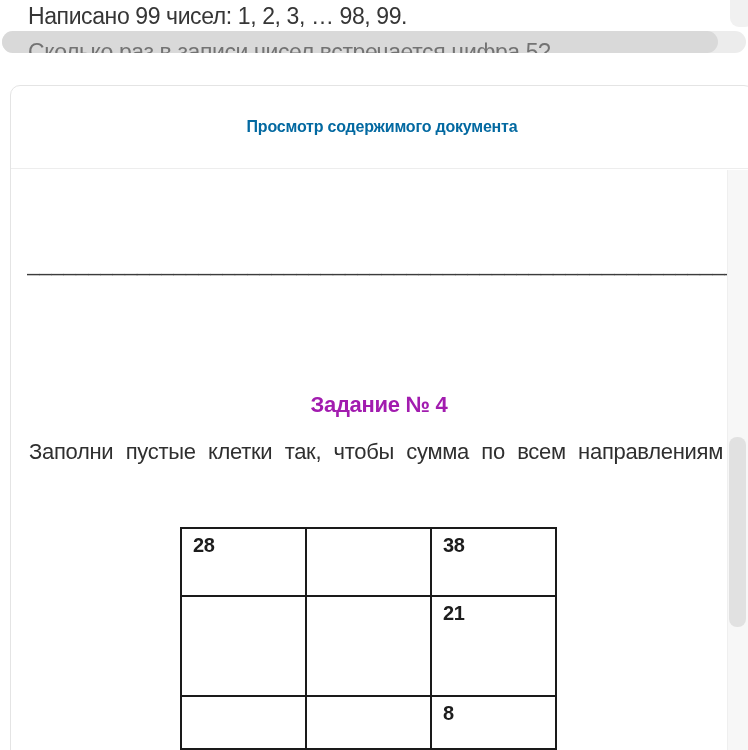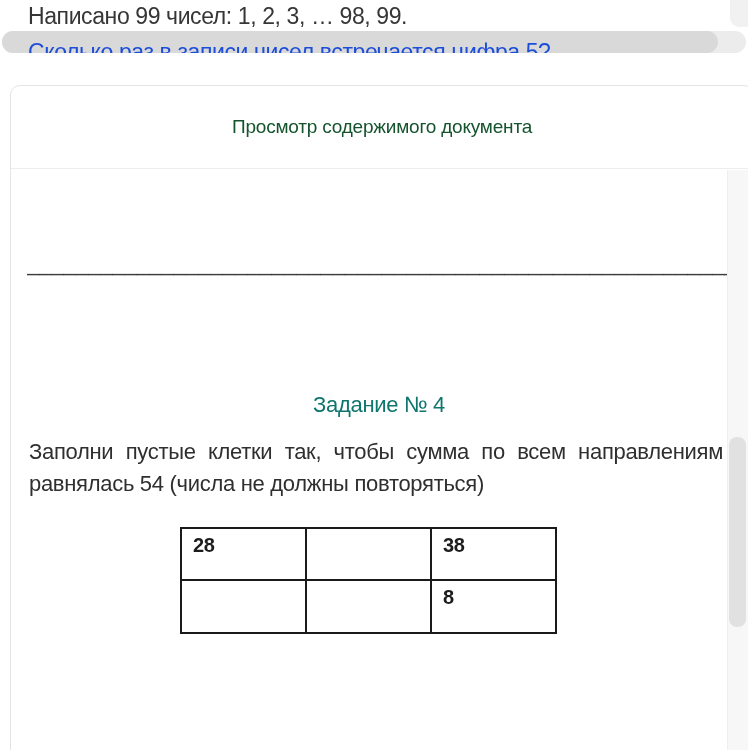--- a/index.html
+++ b/index.html
@@ -22,52 +22,52 @@
   .pill-light{
     position:absolute;left:2px;top:0;width:744px;height:22px;
     background:#ececec;border-radius:11px;
   }
   .pill-dark{
     position:absolute;left:2px;top:0;width:716px;height:22px;
     background:#d9d9d9;border-radius:11px;
   }
   .clipped-text{
     position:absolute;left:28px;top:8px;
-    font-size:23px;letter-spacing:-0.4px;color:#1d4ed8;white-space:nowrap;text-decoration:underline;
+    font-size:23px;letter-spacing:-0.4px;color:#737373;white-space:nowrap;text-decoration:underline;
   }
   .corner-thumb{
     position:absolute;left:730px;top:-8px;width:24px;height:35px;
     background:#f1f1f1;border-radius:9px;
   }
   
   .card{
     position:absolute;left:10px;top:85px;width:744px;height:690px;
     background:#ffffff;border:1px solid #e4e4e4;border-radius:10px;
     box-sizing:border-box;
   }
   .card-header{
     position:absolute;left:0;top:0;width:100%;height:83px;
     border-bottom:1px solid #ededed;box-sizing:border-box;
     display:flex;flex-direction:column;align-items:center;justify-content:center;
     gap:8px;
   }
   .hdr-line{
-    font-size:19px;color:#14532d;letter-spacing:-0.2px;white-space:nowrap;
+    font-size:16px;color:#0369a1;letter-spacing:-0.2px;white-space:nowrap;font-weight:bold;
   }
   .card-body{
     position:absolute;left:0;top:84px;width:100%;height:606px;
   }
   .separator{
     position:absolute;left:16px;top:84px;width:712px;height:22px;
     overflow:hidden;font-size:22px;line-height:20px;color:#3c3c3c;
     white-space:nowrap;letter-spacing:0;
   }
   .task-title{
     position:absolute;left:0;width:736px;text-align:center;
-    font-size:22px;font-weight:normal;color:#0f766e;letter-spacing:-0.3px;
+    font-size:22px;font-weight:bold;color:#a21caf;letter-spacing:-0.3px;
   }
   .task4-title{top:222px;}
   .task-text{
     position:absolute;left:18px;top:266px;width:694px;
     font-size:22px;color:#2f2f2f;letter-spacing:-0.3px;line-height:32px;
   }
   .task-text .just{
     display:block;text-align:justify;text-align-last:justify;
   }
   .task-text .norm{display:block;text-align:left;}
@@ -76,21 +76,21 @@
     position:absolute;left:169px;top:357px;
     border-collapse:collapse;
   }
   .grid-table td{
     border:2px solid #1a1a1a;
     width:125px;box-sizing:border-box;
     vertical-align:top;
     padding:5px 0 0 11px;
     font-size:20px;font-weight:bold;color:#1d1d1d;letter-spacing:-0.3px;
   }
-  tr.r1 td{height:52px;}
+  tr.r1 td{height:68px;}
   tr.r2 td{height:100px;}
   tr.r3 td{height:53px;}
   
   .scroll-track{
     position:absolute;left:727px;top:170px;width:21px;height:580px;
     background:#f7f7f7;border-left:1px solid #efefef;box-sizing:border-box;
   }
   .scroll-thumb{
     position:absolute;left:729px;top:437px;width:17px;height:190px;
     background:#e1e1e1;border-radius:8px;
@@ -114,29 +114,33 @@
     <div class="hdr-line">Просмотр содержимого документа</div>
   </div>
 
   <div class="card-body">
     <div class="separator">________________________________________________________________________________________________</div>
 
     <div class="task-title task4-title">Задание № 4</div>
 
     <div class="task-text">
       <span class="just">Заполни пустые клетки так, чтобы сумма по всем направлениям</span>
-      <span class="norm">равнялась 54 (числа не должны повторяться)</span>
     </div>
 
     <table class="grid-table">
       <tbody>
           <tr class="r1">
         <td>28</td>
         <td></td>
         <td>38</td>
+      </tr>
+      <tr class="r2">
+        <td></td>
+        <td></td>
+        <td>21</td>
       </tr>
       <tr class="r3">
         <td></td>
         <td></td>
         <td>8</td>
       </tr>
     </tbody>
       </table>
 
   </div>

